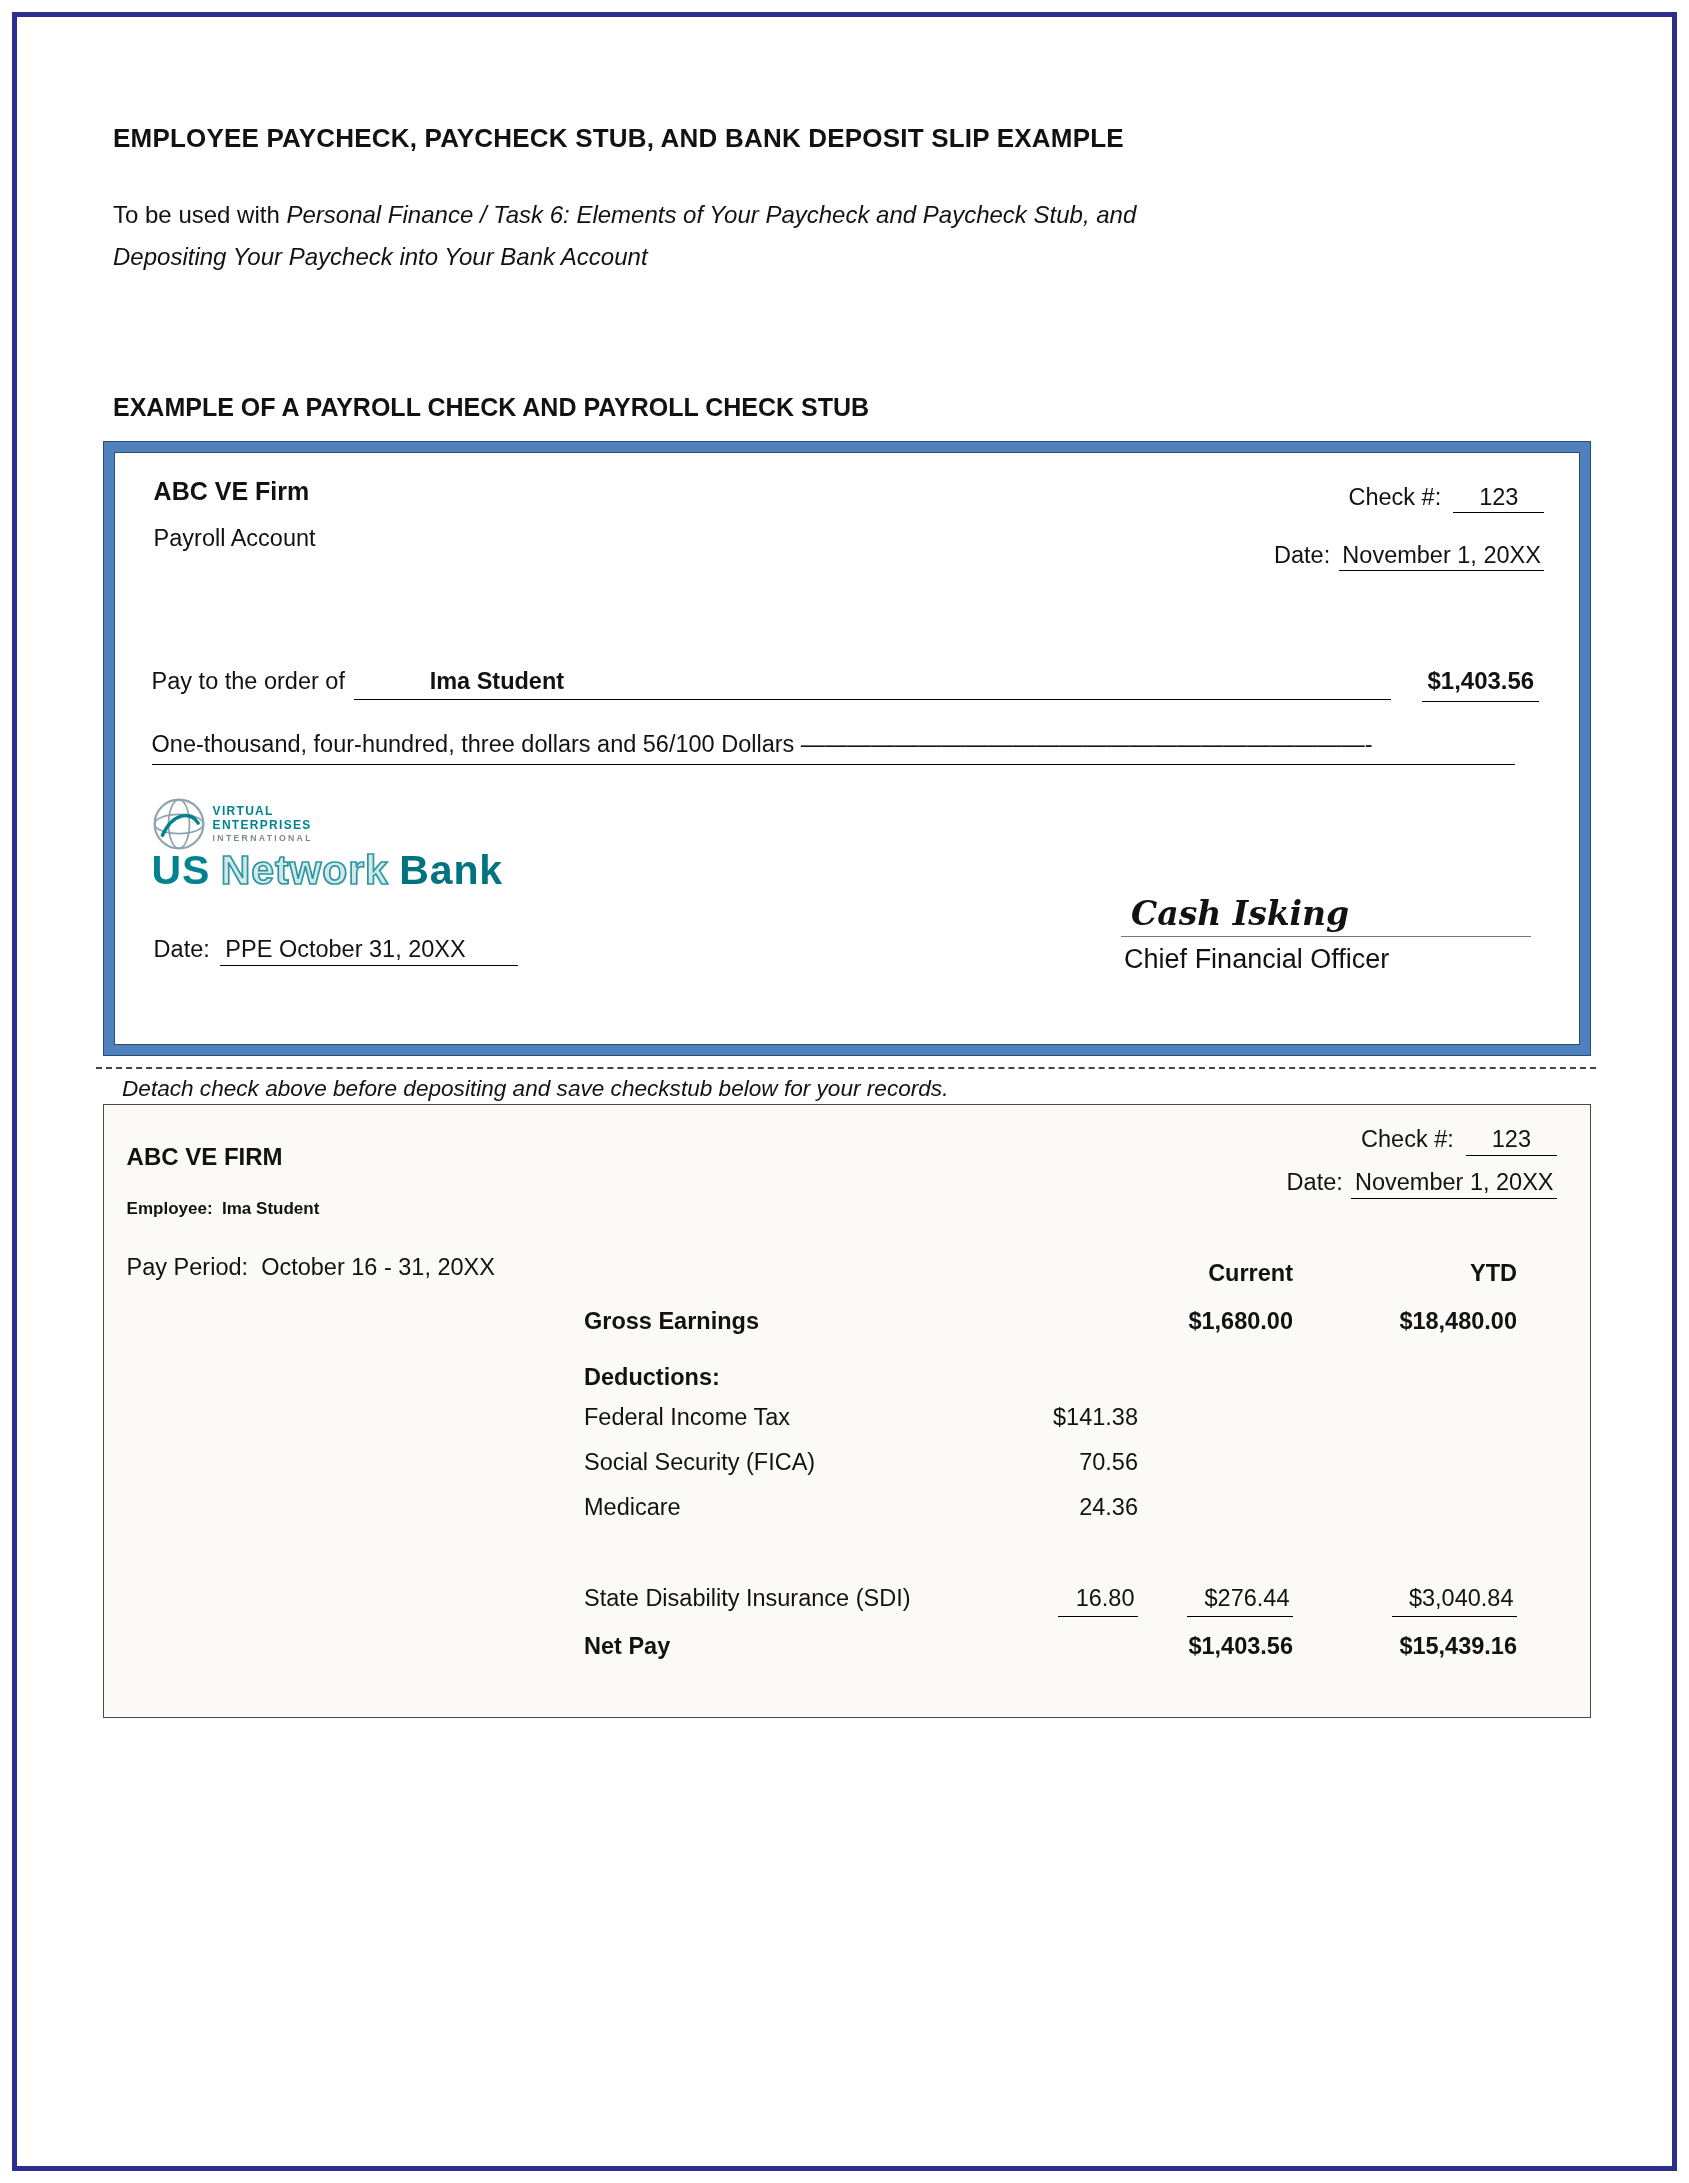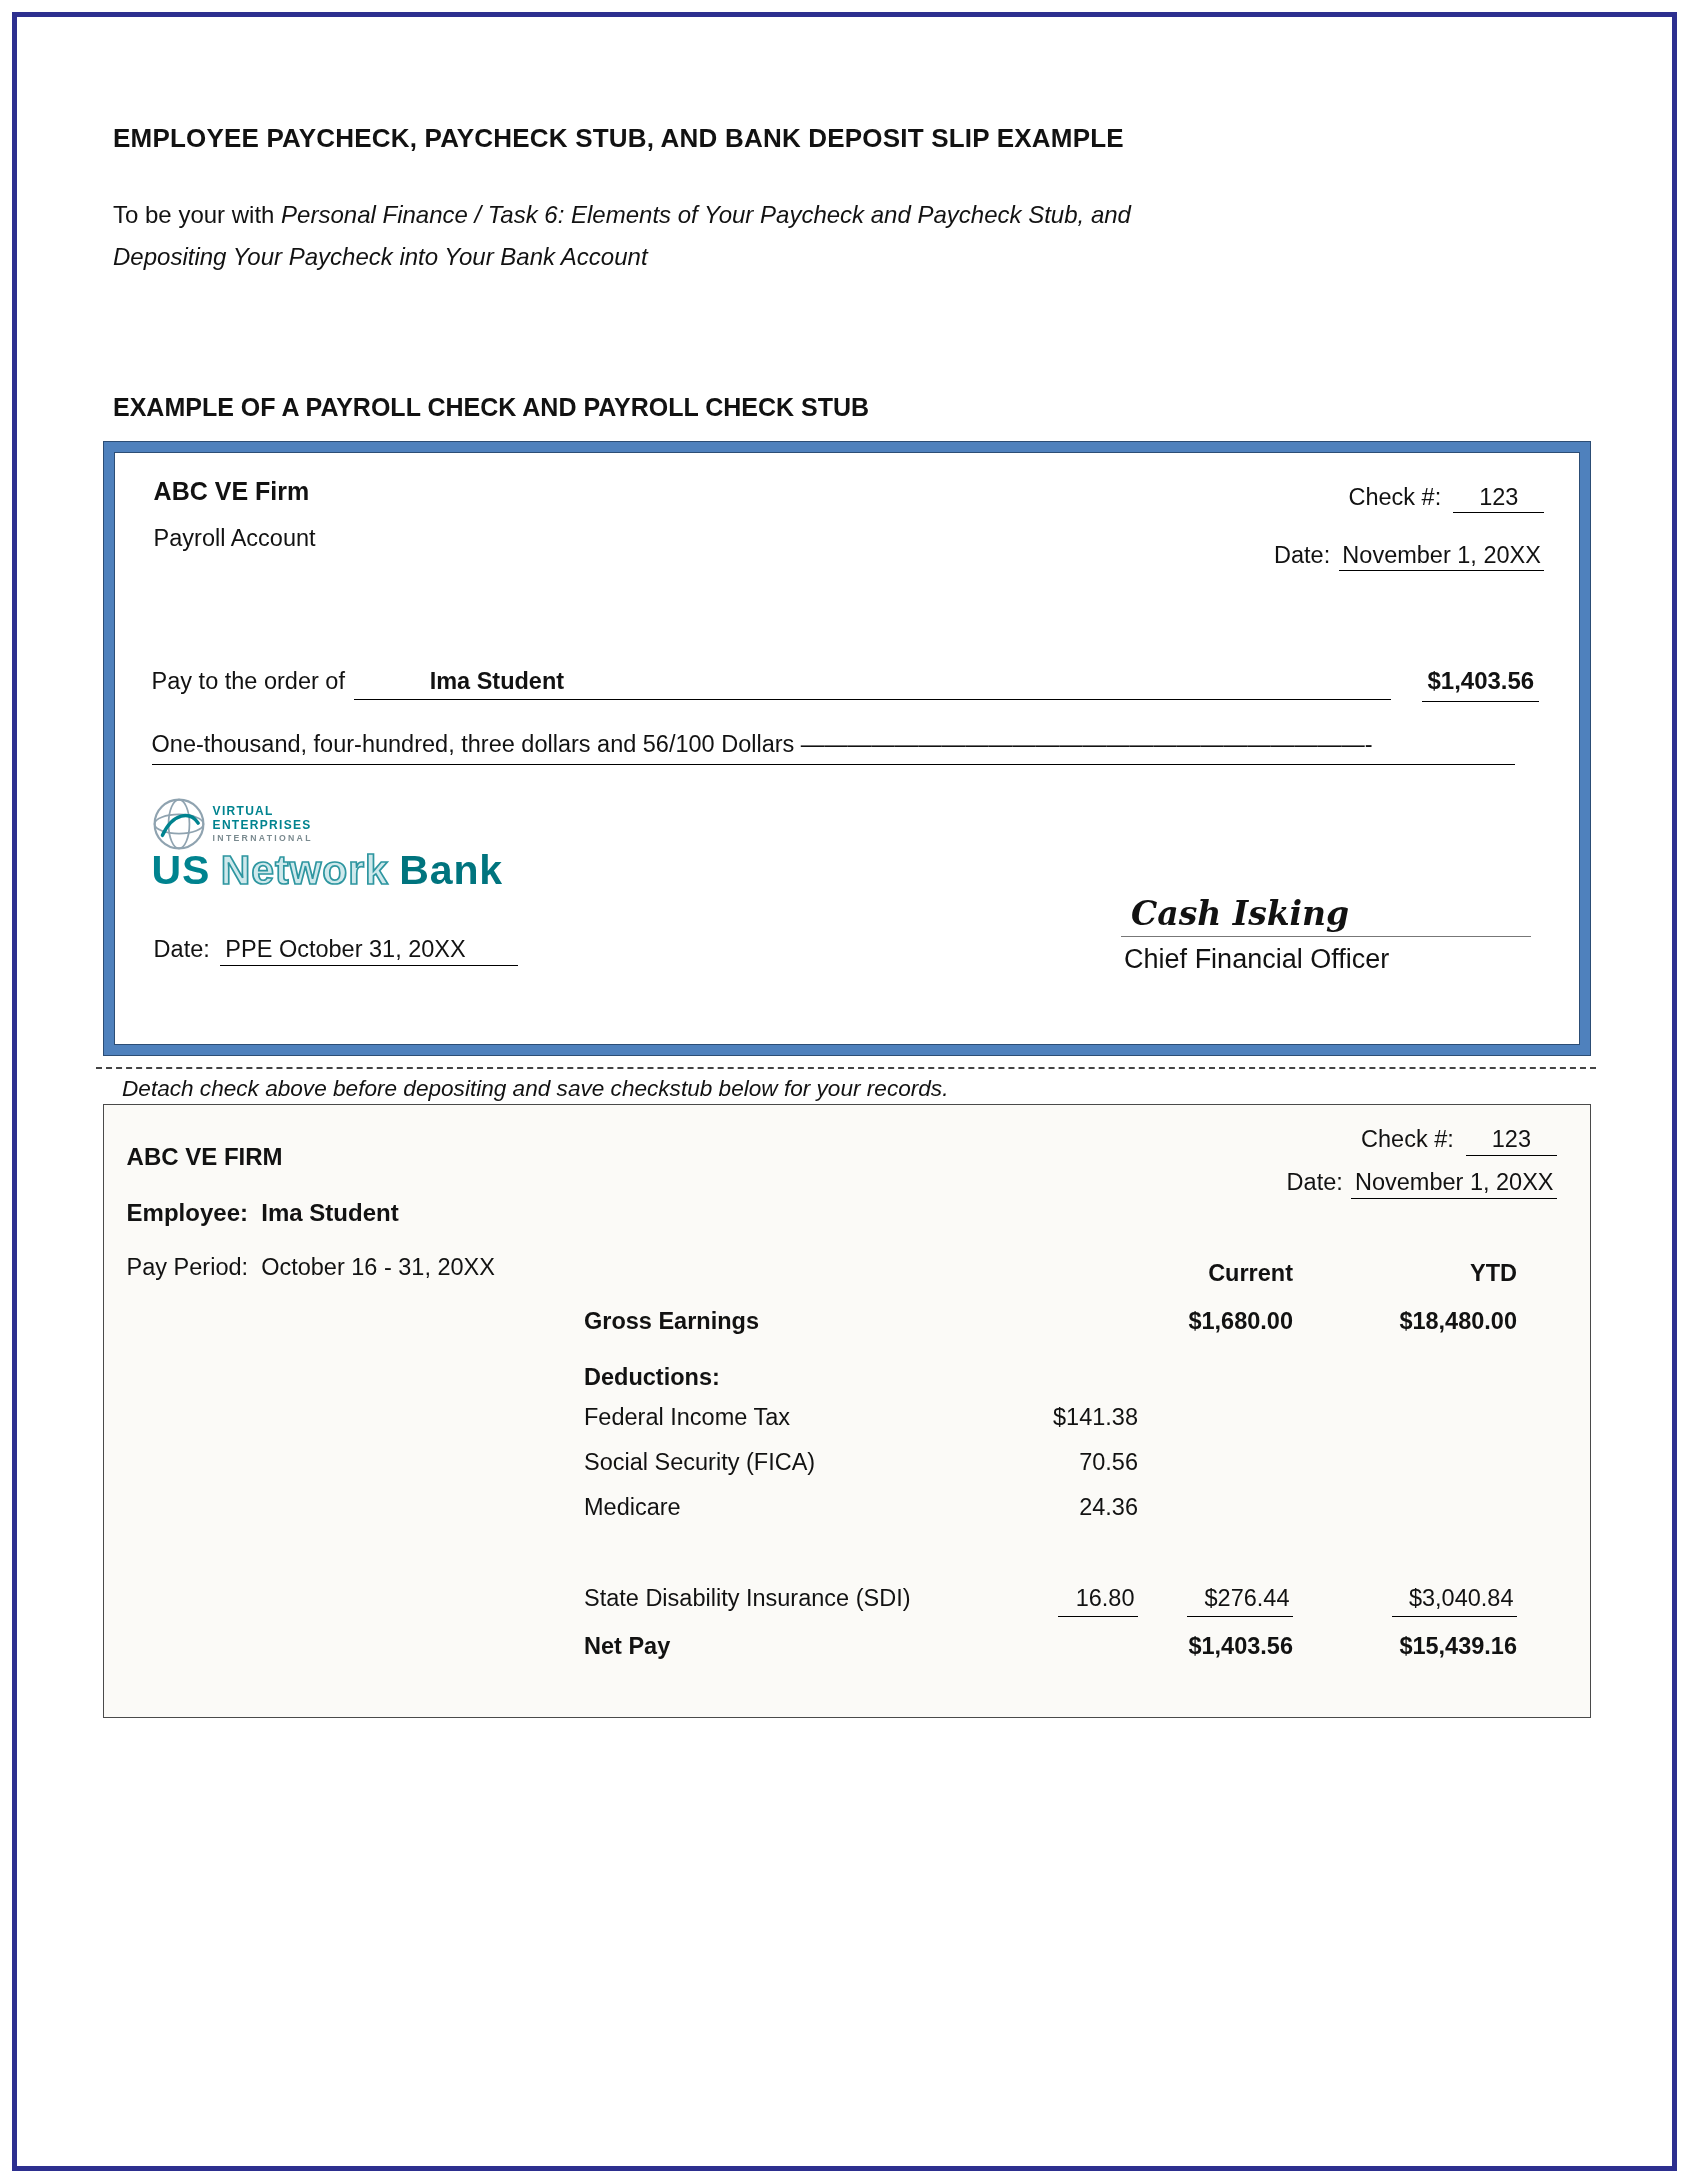--- a/index.html
+++ b/index.html
@@ -55,40 +55,40 @@
   
   .detach-line{position:absolute;left:96px;top:1067px;width:1500px;border-top:2.6px dashed #444;}
   .detach-note{position:absolute;left:122px;top:1076px;font-size:22.6px;font-style:italic;}
 
   
   .stub{position:absolute;left:103px;top:1104px;width:1488px;height:614px;
         border:1.7px solid #4a4a4a;background:#fbfaf7;box-sizing:border-box;font-size:23.5px;}
   .stub-company{position:absolute;left:22.6px;top:38px;font-size:24px;font-weight:bold;}
   .stub-num-row{position:absolute;right:33px;top:21px;white-space:nowrap;}
   .stub-date-row{position:absolute;right:33px;top:64px;white-space:nowrap;}
-  .stub-employee{position:absolute;left:22.6px;top:94px;font-size:24px;font-weight:bold;}
+  .stub-employee{position:absolute;left:22.6px;top:94px;font-size:17px;font-weight:bold;}
   .stub-period{position:absolute;left:22.6px;top:149px;}
 
   .srow{position:absolute;left:0;width:100%;height:35px;}
   .c-label{position:absolute;left:480px;white-space:nowrap;}
   .c-ded{position:absolute;left:817px;width:217px;text-align:right;}
   .c-cur{position:absolute;left:972px;width:217px;text-align:right;}
   .c-ytd{position:absolute;left:1196px;width:217px;text-align:right;}
   .bold{font-weight:bold;}
   .tot{display:inline-block;border-bottom:1.7px solid #000;padding:0 3.5px 3.5px 17.4px;}
 </style>
 </head>
 <body>
 
 <div class="page">
   <div class="page-frame"></div>
 
   <h1 class="doc-title">EMPLOYEE PAYCHECK, PAYCHECK STUB, AND BANK DEPOSIT SLIP EXAMPLE</h1>
 
-  <p class="intro"><span>To be your with</span> <i>Personal Finance / Task 6: Elements of Your Paycheck and Paycheck Stub, and Depositing Your Paycheck  into Your Bank Account</i></p>
+  <p class="intro"><span>To be used with</span> <i>Personal Finance / Task 6: Elements of Your Paycheck and Paycheck Stub, and Depositing Your Paycheck  into Your Bank Account</i></p>
 
   <h2 class="section-heading">EXAMPLE OF A PAYROLL CHECK AND PAYROLL CHECK STUB</h2>
 
   <div class="check-outer">
     <div class="check-inner">
 
       <div class="check-company">ABC VE Firm</div>
       <div class="check-account">Payroll Account</div>
 
       <div class="check-num-row">

